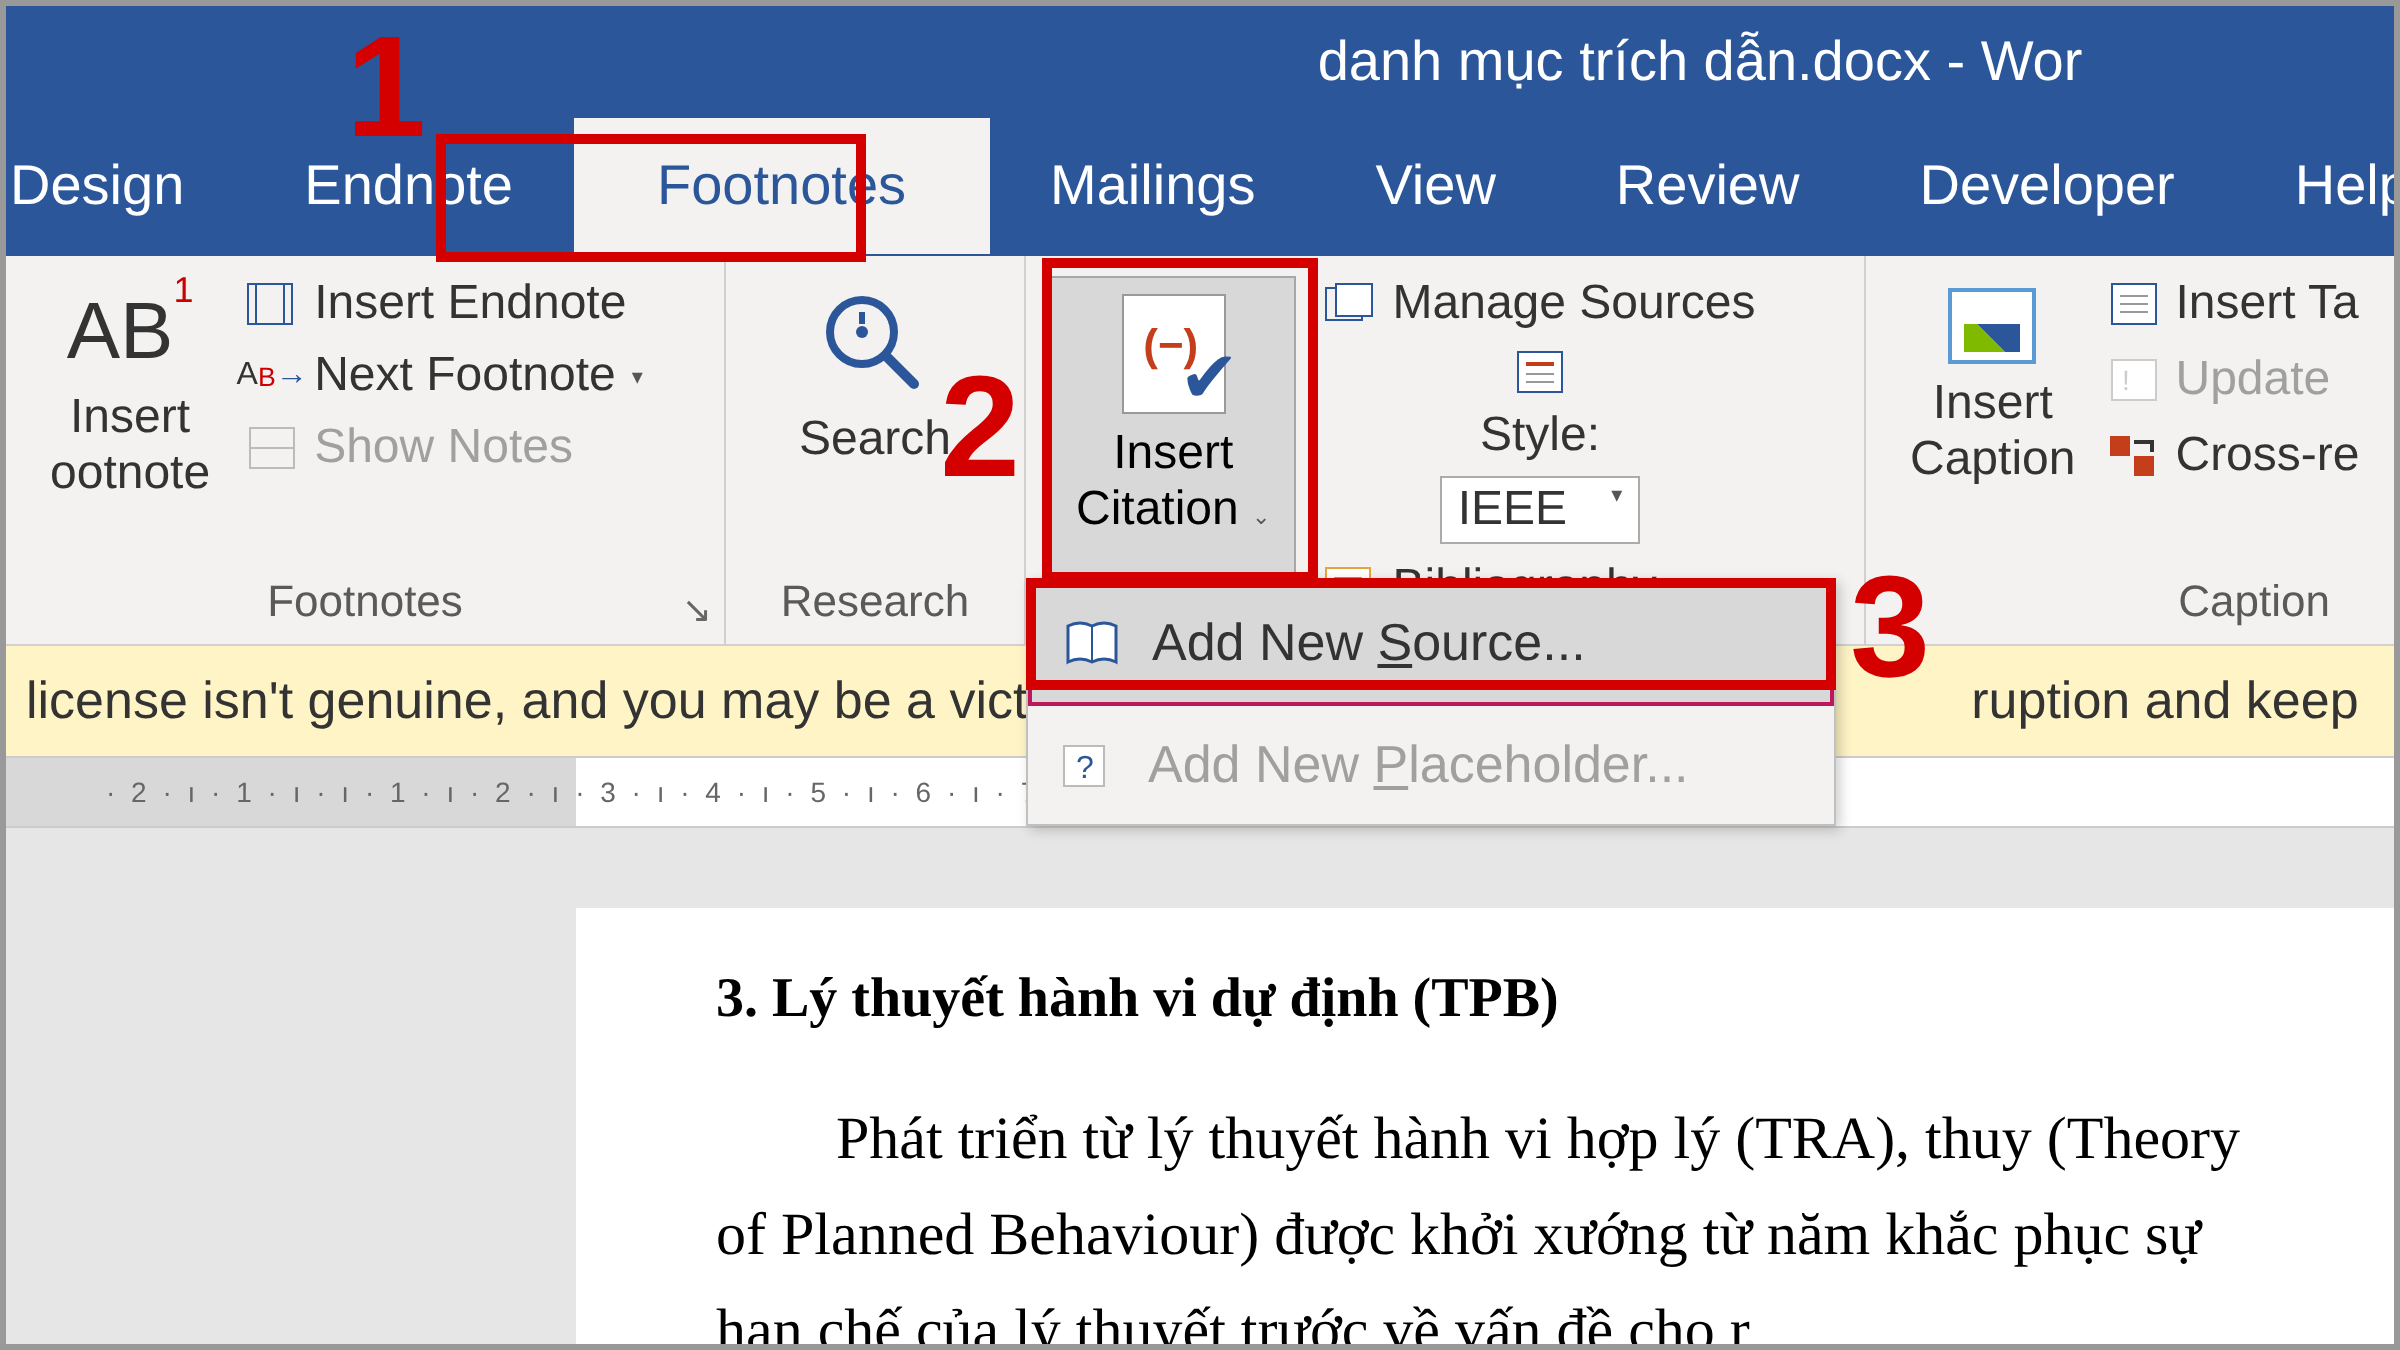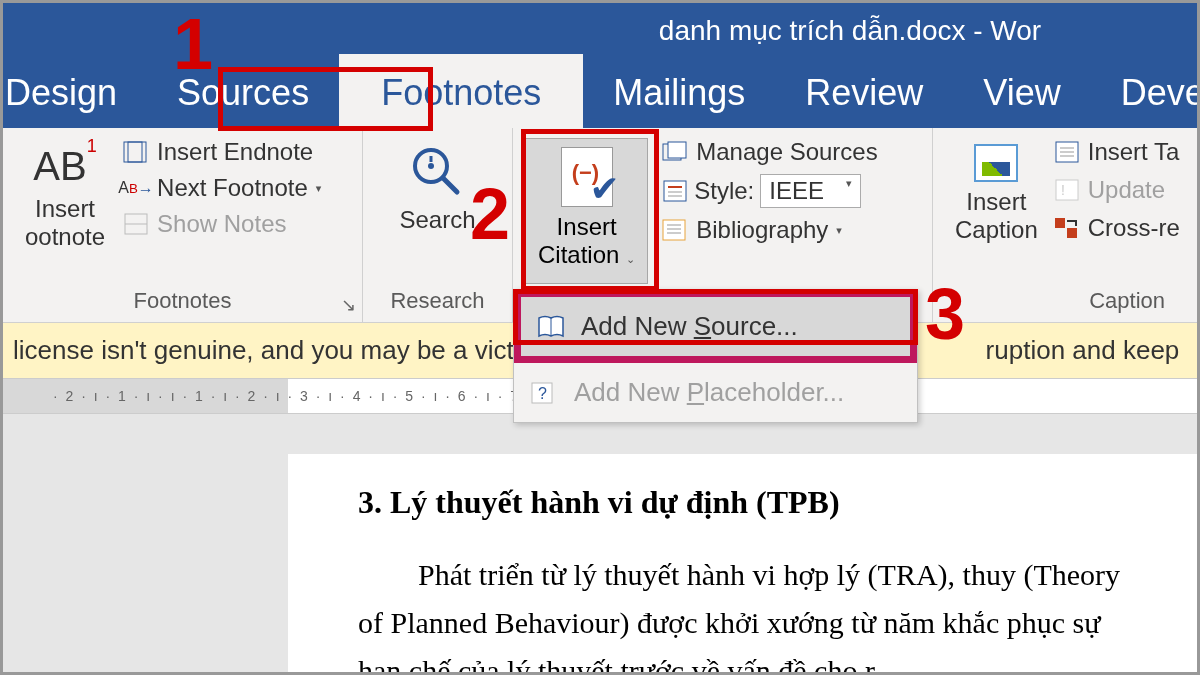--- a/index.html
+++ b/index.html
@@ -1,75 +1,75 @@
 <!DOCTYPE html>
 <html><head>
 <meta charset="utf-8">
 <style>
   * { box-sizing: border-box; margin: 0; padding: 0; font-family: "Segoe UI", Arial, sans-serif; }
   body { width: 1200px; height: 675px; overflow: hidden; background: #fff; border: 3px solid #999; position: relative; }
   .title-bar { background: #2b579a; height: 55px; display: flex; align-items: center; justify-content: center; color: #fff; font-size: 28px; font-weight: 400; padding-left: 500px; }
   .tabs { background: #2b579a; height: 70px; display: flex; align-items: center; padding-left: 0; }
-  .tab { color: #fff; font-size: 36px; padding: 18px 30px; cursor: pointer; }
+  .tab { color: #fff; font-size: 28px; padding: 18px 30px; cursor: pointer; }
   .tab.active { background: #f3f2f1; color: #2b579a; padding: 18px 42px; }
   .ribbon { background: #f3f2f1; height: 195px; display: flex; border-bottom: 1px solid #d0d0d0; }
   .group { display: flex; flex-direction: column; padding: 10px 12px 4px 12px; border-right: 1px solid #d0d0d0; position: relative; }
   .group-content { flex: 1; display: flex; }
   .group-label { text-align: center; font-size: 22px; color: #5a5a5a; padding: 4px 0; }
   .big-btn { display: flex; flex-direction: column; align-items: center; justify-content: flex-start; padding: 6px 10px; }
   .big-btn .label { font-size: 24px; color: #333; text-align: center; line-height: 28px; margin-top: 6px; }
   .small-list { display: flex; flex-direction: column; gap: 8px; padding-left: 8px; }
   .small-item { display: flex; align-items: center; font-size: 24px; color: #333; gap: 8px; }
   .small-item.disabled { color: #a0a0a0; }
   .launcher { position: absolute; right: 6px; bottom: 6px; font-size: 18px; color: #666; }
   .ab-icon { font-size: 40px; color: #333; position: relative; }
   .ab-icon sup { color: #c00; font-size: 18px; position: relative; top: -14px; }
   .search-icon-svg { width: 56px; height: 56px; }
   .insert-cit { background: #d8d8d8; border: 1px solid #a7a7a7; padding: 8px 12px; display: flex; flex-direction: column; align-items: center; }
   .cit-icon { width: 52px; height: 60px; background: #fff; border: 1px solid #999; position: relative; }
   .cit-icon .dash { color: #c43e1c; font-size: 22px; font-weight: bold; position: absolute; top: 12px; left: 10px; }
   .cit-icon .check { position: absolute; right: -8px; bottom: -4px; color: #2b579a; font-size: 36px; }
-  .style-row { display: flex; align-items: center; gap: 6px; font-size: 24px; }
+  .style-row { display: flex; align-items: center; gap: 6px; font-size: 24px; flex-direction: column; }
   .style-box { background: #fff; border: 1px solid #ababab; padding: 2px 8px; font-size: 24px; min-width: 90px; display: inline-flex; align-items: flex-start; justify-content: space-between; }
   .dropdown { position: absolute; left: 510px; top: 286px; width: 405px; background: #f3f2f1; border: 1px solid #c0c0c0; box-shadow: 2px 2px 6px rgba(0,0,0,.2); z-index: 50; }
   .dropdown-item { display: flex; align-items: center; gap: 16px; font-size: 26px; color: #333; padding: 14px 16px; }
-  .dropdown-item.hl { background: #d8d8d8; border: 7px solid #be185d; }
+  .dropdown-item.hl { background: #d8d8d8; border: 2px solid #be185d; }
   .dropdown-item.disabled { color: #a0a0a0; }
   .yellow-bar { background: #fff4c5; padding: 12px 10px; font-size: 26px; color: #333; white-space: nowrap; overflow: hidden; }
   .ruler { height: 36px; background: #fff; border-top: 1px solid #ccc; border-bottom: 1px solid #ccc; display: flex; align-items: center; position: relative; overflow: hidden; }
   .ruler .dark { position: absolute; left: 0; top: 0; bottom: 0; width: 285px; background: #d8d8d8; }
   .ruler-marks { position: absolute; left: 0; right: 0; top: 0; bottom: 0; display: flex; align-items: center; font-size: 14px; color: #666; letter-spacing: 2px; padding-left: 50px; }
   .doc-area { background: #e6e6e6; height: 285px; padding: 40px 0 0 285px; }
   .page { background: #fff; height: 100%; padding: 30px 70px; color: #000; }
-  .page h3 { font-family: "Times New Roman", serif; font-size: 32px; font-weight: bold; margin-bottom: 30px; }
+  .page h3 { font-family: "Times New Roman", serif; font-size: 28px; font-weight: bold; margin-bottom: 30px; }
   .page p { font-family: "Times New Roman", serif; font-size: 30px; line-height: 48px; text-indent: 60px; }
   .annot { position: absolute; color: #d40000; font-size: 72px; font-weight: bold; z-index: 100; pointer-events: none; }
   .red-box { position: absolute; border: 5px solid #d40000; z-index: 99; pointer-events: none; }
   .caret { font-size: 11px; color: #555; }
   .pic-icon { width: 44px; height: 38px; border: 2px solid #5a9bd5; background: #fff; position: relative; }
   .pic-icon::after { content: ""; position: absolute; left: 6px; bottom: 4px; width: 28px; height: 14px; background: linear-gradient(45deg,#7fba00 50%,#2b579a 50%); }
   .book-icon { width: 28px; height: 24px; display: inline-block; }
   .tiny-icon { width: 26px; height: 24px; display: inline-flex; align-items: center; justify-content: center; }
   .capt-icons { display:flex; flex-direction:column; gap:10px; padding-left:6px;}
   .underline-accesskey { text-decoration: underline; }
 </style>
 </head>
 <body>
 
 <div class="title-bar">
   <span>danh mục trích dẫn.docx  -  Wor</span>
 </div>
 
 <div class="tabs">
   <div class="tab" style="padding-left:2px;">Design</div>
-  <div class="tab">Sources</div>
+  <div class="tab">Endnote</div>
   <div class="tab active">Footnotes</div>
   <div class="tab">Mailings</div>
+  <div class="tab">View</div>
   <div class="tab">Review</div>
-  <div class="tab">View</div>
   <div class="tab">Developer</div>
   <div class="tab">Help</div>
 
 </div>
 
 <div class="ribbon">
 
   <div class="group" style="width:360px;gap:24px;">
     <div class="group-content">
       <div class="big-btn">

